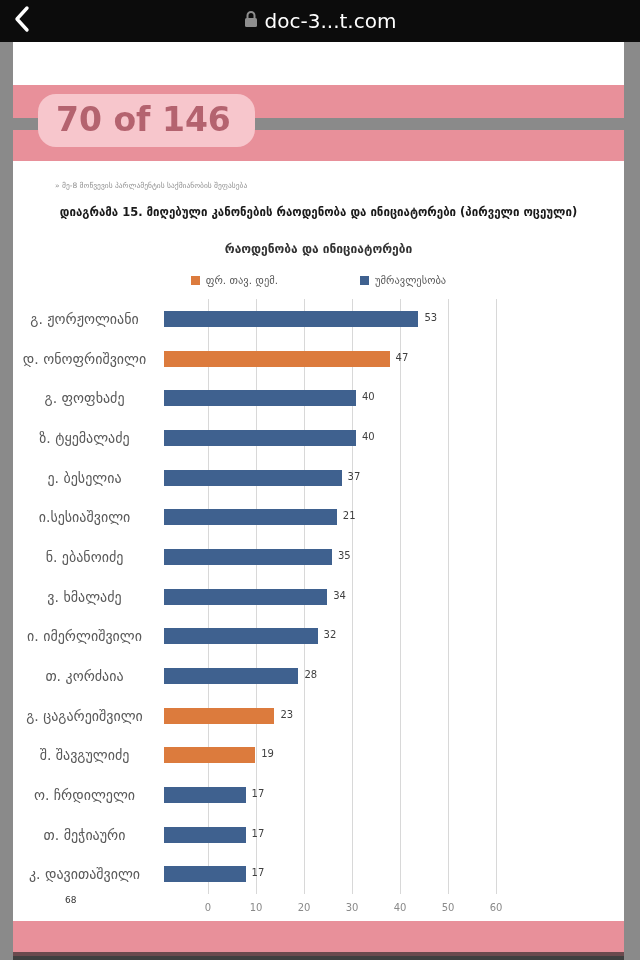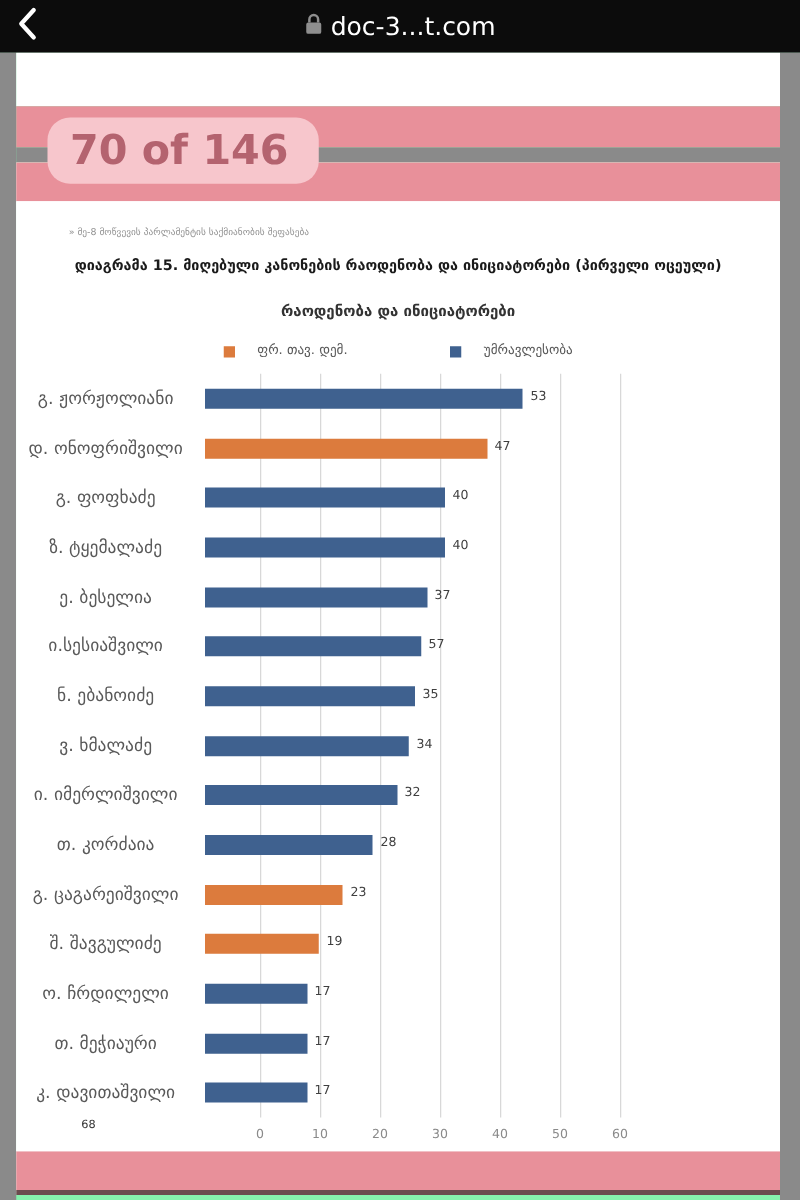--- a/index.html
+++ b/index.html
@@ -12,21 +12,21 @@
   .navbar {
     position:absolute; top:0; left:0; width:640px; height:42px;
     background:#0c0c0c; display:flex; align-items:center; z-index:30;
   }
   .back-btn { width:44px; height:42px; display:flex; align-items:center; justify-content:center; cursor:pointer; }
   .addr { position:absolute; left:0; right:0; top:0; height:42px; display:flex; align-items:center; justify-content:center; gap:7px; pointer-events:none; }
   .addr-inner { pointer-events:auto; display:flex; align-items:center; gap:7px; }
   .domain { color:#ffffff; font-size:20px; }
   .share { position:absolute; right:14px; top:0; height:42px; display:flex; align-items:center; color:#ffffff; font-size:19px; letter-spacing:.4px; cursor:pointer; }
   
-  .viewer { position:absolute; top:42px; left:0; width:640px; height:918px; background:#86efac; }
+  .viewer { position:absolute; top:42px; left:0; width:640px; height:918px; background:#404040; }
   .gutter-l { position:absolute; left:0; top:0; width:13px; height:918px; background:#8a8a8a; }
   .gutter-r { position:absolute; right:0; top:0; width:16px; height:918px; background:#8a8a8a; }
   .page-col { position:absolute; left:13px; top:0; width:611px; height:918px; }
   .prev-page-frag { height:43px; background:#ffffff; }
   .prev-page-band { height:33px; background:#e8909a; }
   .page-gap { height:12px; background:#8a8a8a; }
   .page70 { height:826px; background:#ffffff; display:flex; flex-direction:column; }
   .band-top { height:31px; background:#e8909a; flex:none; }
   .band-bottom { height:31px; background:#e8909a; flex:none; }
   .band-edge { height:4px; background:#6b4a4e; flex:none; }
@@ -35,21 +35,21 @@
   .page-badge {
     position:absolute; left:38px; top:94px; z-index:40;
     background:#f7c6cc; color:#b4636f; border-radius:18px;
     padding:6px 24px 8px 18px; font-size:33px; font-weight:700;
   }
   
   .breadcrumb { margin:20px 0 0 42px; font-size:7.5px; color:#8f8f8f; }
   .doc-heading { margin-top:15px; text-align:center; font-size:11.5px; font-weight:700; color:#1a1a1a; white-space:nowrap; }
   .chart-title { margin-top:23px; text-align:center; font-size:12px; font-weight:700; color:#333; line-height:15px; }
   .legend { margin-top:17px; display:flex; justify-content:center; gap:82px; }
-  .legend-item { display:flex; align-items:flex-end; gap:18px; }
+  .legend-item { display:flex; align-items:center; gap:6px; }
   .legend-swatch { width:9px; height:9px; flex:none; }
   .legend-label { font-size:10.5px; color:#595959; }
   
   .plot { position:relative; margin-top:13px; width:560px; }
   .grid-layer { position:absolute; top:0; bottom:24px; left:0; right:0; }
   .gridline { position:absolute; top:0; bottom:0; width:1px; background:#d8d8d8; }
   .bar-row { display:flex; align-items:center; height:39.7px; position:relative; }
   .bar-label { width:151px; padding-right:8px; text-align:center; font-size:14px; color:#595959; flex:none; white-space:nowrap; }
   .bar-track { position:relative; flex:1; height:16px; }
   .bar { position:absolute; left:0; top:0; height:16px; }
@@ -157,21 +157,21 @@
                 <div class="bar-label">ე. ბესელია</div>
                 <div class="bar-track">
                   <div class="bar" style="width: 177.6px; background: rgb(63, 97, 143);"></div>
                   <span class="bar-value" style="left: 183.6px;">37</span>
                 </div>
               </div>
               <div class="bar-row">
                 <div class="bar-label">ი.სესიაშვილი</div>
                 <div class="bar-track">
                   <div class="bar" style="width: 172.8px; background: rgb(63, 97, 143);"></div>
-                  <span class="bar-value" style="left: 178.8px;">57</span>
+                  <span class="bar-value" style="left: 178.8px;">21</span>
                 </div>
               </div>
               <div class="bar-row">
                 <div class="bar-label">ნ. ებანოიძე</div>
                 <div class="bar-track">
                   <div class="bar" style="width: 168px; background: rgb(63, 97, 143);"></div>
                   <span class="bar-value" style="left: 174px;">35</span>
                 </div>
               </div>
               <div class="bar-row">

